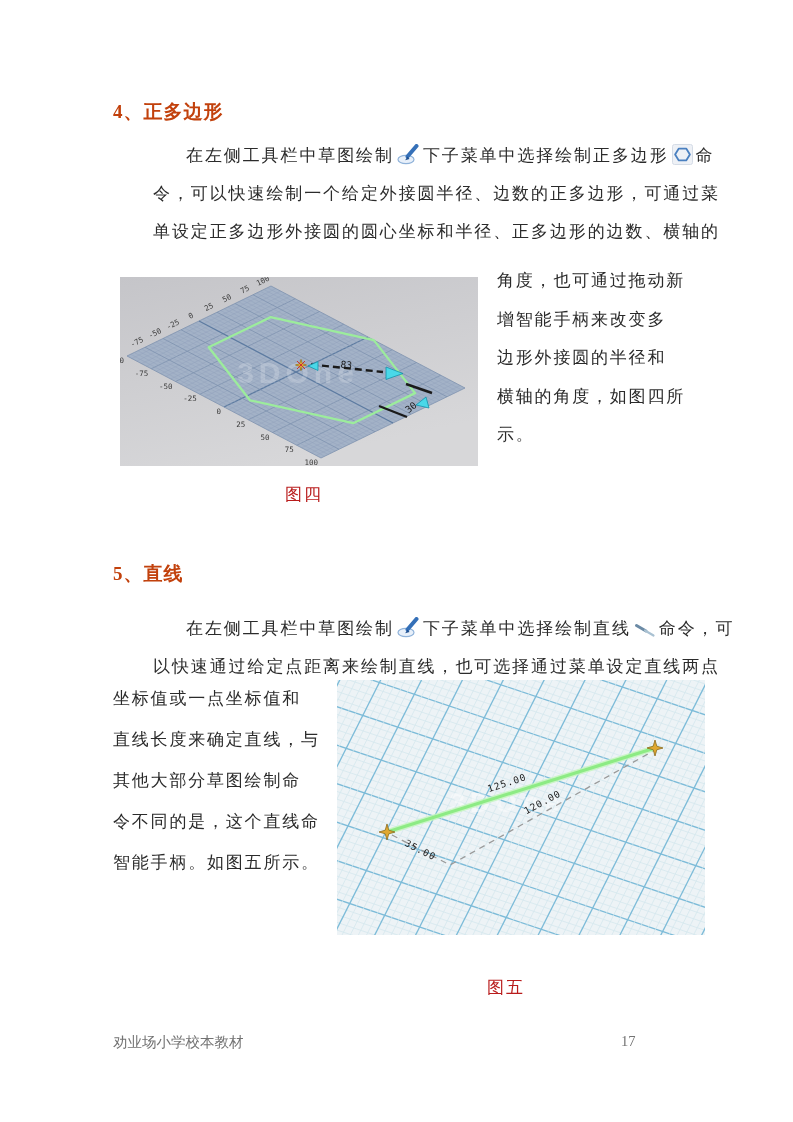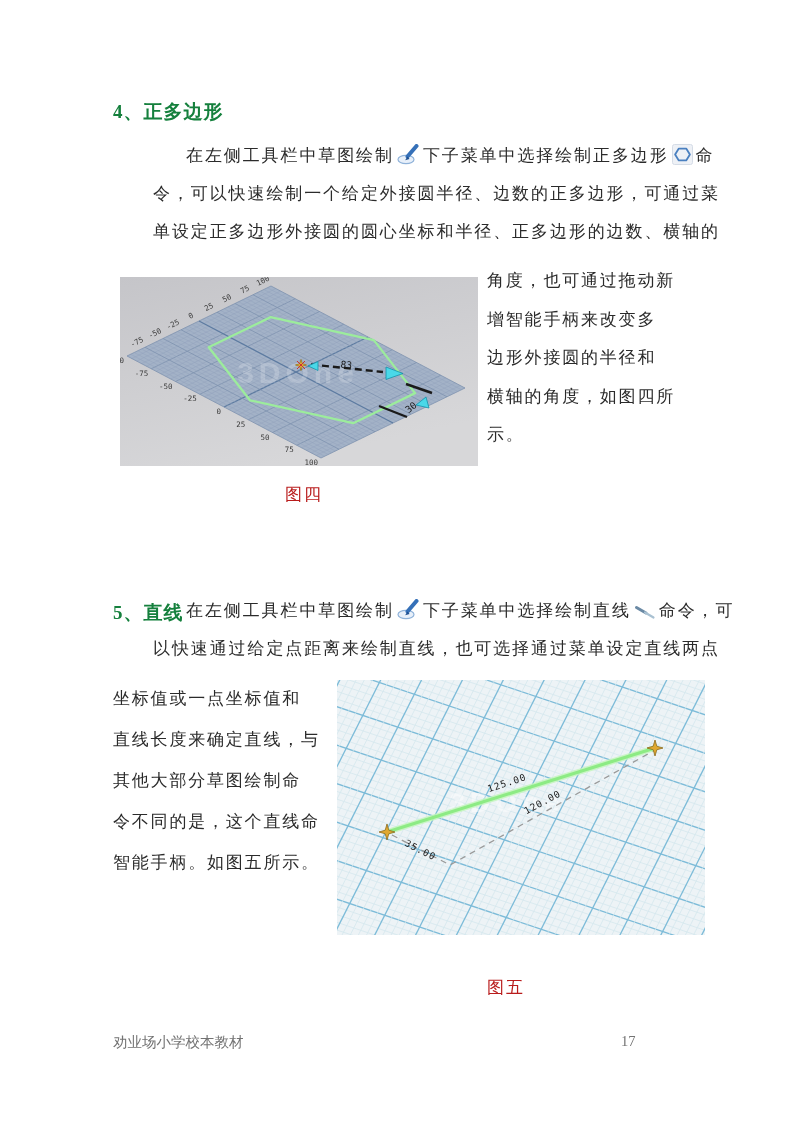--- a/index.html
+++ b/index.html
@@ -4,30 +4,30 @@
 <style>
   html,body{margin:0;padding:0;background:#888;}
   .page{
     position:relative; width:793px; height:1122px; margin:0 auto;
     background:#ffffff; overflow:hidden;
     font-family:"Liberation Serif","DejaVu Serif",serif;
     color:#2b2b2b;
   }
   .heading{
     position:absolute; margin:0; font-size:19px; font-weight:bold;
-    color:#15803d; letter-spacing:1px;
+    color:#c2410c; letter-spacing:1px;
     font-family:"Liberation Serif","DejaVu Serif",serif;
   }
   .para{ position:absolute; left:113px; width:570px;margin-left:40px; }
   .pline{ height:38px; line-height:38px; font-size:17px; letter-spacing:1.9px; white-space:nowrap; }
   .pline.indent{ padding-left:33px; }
   .inline-icon{ display:inline-block; vertical-align:-4px; margin:0 3px; }
   .sidecol{ position:absolute; }
   .sline{ font-size:17px; letter-spacing:1.8px; white-space:nowrap; }
-  .sidecol.s4 .sline{ height:38.6px; line-height:38.6px; }
+  .sidecol.s4 .sline{ height:38.6px; line-height:38.6px;margin-left:10px; }
   .sidecol.s5 .sline{ height:41px; line-height:41px; }
   .figure{ position:absolute; }
   .figure svg{ display:block; }
   .caption{ position:absolute; font-size:17px; letter-spacing:2px; color:#b91c1c; }
   .footer-text{ position:absolute; font-size:14.5px; color:#737373; }
 </style>
 </head>
 <body>
 
 <div class="page">
@@ -179,23 +179,23 @@
   <div class="sidecol s4" style="left:487px; top:262px; width:196px;">
     <div class="sline">角度，也可通过拖动新</div>
     <div class="sline">增智能手柄来改变多</div>
     <div class="sline">边形外接圆的半径和</div>
     <div class="sline">横轴的角度，如图四所</div>
     <div class="sline">示。</div>
   </div>
 
   <div class="caption" style="left:285px; top:483px;">图四</div>
 
-  <h2 class="heading" style="left:113px; top:561px;margin-top:39px;">5、直线</h2>
-
-  <div class="para" style="top:592px;">
+  <h2 class="heading" style="left:113px; top:561px;">5、直线</h2>
+
+  <div class="para" style="top:610px;">
     <div class="pline indent">
       <span>在左侧工具栏中草图绘制</span><span class="inline-icon"><svg width="23" height="21" viewBox="0 0 23 21">
             <ellipse cx="9" cy="15.5" rx="8" ry="4.2" fill="#e8f0fa" stroke="#8fb2d9" stroke-width="1.2"></ellipse>
             <line x1="19.5" y1="2" x2="10.5" y2="12.5" stroke="#3570b8" stroke-width="4" stroke-linecap="round"></line>
             <polygon points="10.5,12.5 8.2,16.2 12.6,15 " fill="#1d4f90"></polygon>
           </svg></span><span>下子菜单中选择绘制直线</span><span class="inline-icon"><svg width="22" height="15" viewBox="0 0 22 15">
             <line x1="2.5" y1="2.5" x2="12" y2="8" stroke="#6b8aa5" stroke-width="3" stroke-linecap="round"></line>
             <line x1="11" y1="7.5" x2="19.5" y2="12.5" stroke="#a9c1d2" stroke-width="2.2" stroke-linecap="round"></line>
           </svg></span><span>命令，可</span>
     </div>

